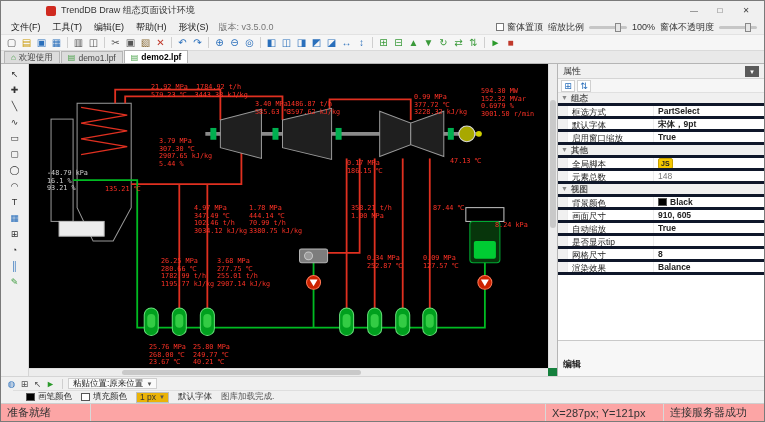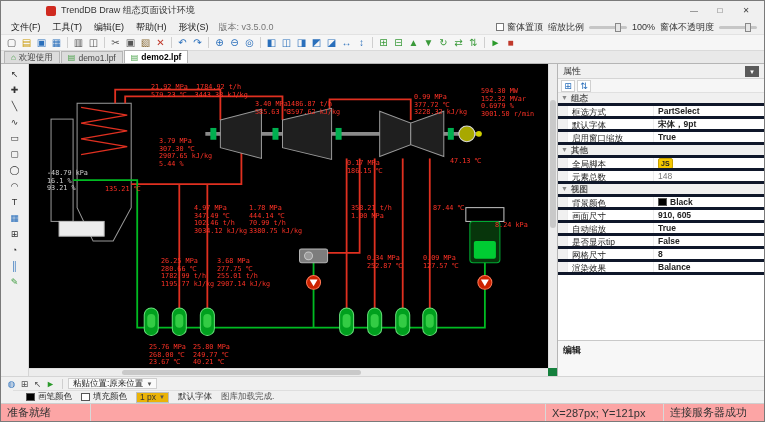--- a/index.html
+++ b/index.html
@@ -44,21 +44,21 @@
 .pbtn{width:14px;height:12px;font-size:9px;line-height:11px;text-align:center;color:#2a6fbb;border:1px solid #d0d0d0;background:#fff;}
 .pgrid{flex:1;overflow:hidden;font-size:8.5px;}
 .prow{display:flex;height:13px;line-height:12px;border-bottom:3px solid #0f172a;}
 .pcat{background:#f0f0f0;font-weight:bold;color:#555;align-items:center;padding-left:3px;gap:3px;}
 .pcatglyph{color:#888;font-size:7px;}
 .pgutter{width:10px;background:#f0f0f0;border-right:1px solid #ececec;flex:none;}
 .plabel{width:86px;padding-left:4px;border-right:1px solid #ececec;color:#222;overflow:hidden;white-space:nowrap;flex:none;}
 .pvalue{flex:1;padding-left:4px;display:flex;align-items:center;gap:3px;overflow:hidden;white-space:nowrap;}
 .swatch{width:9px;height:8px;border:1px solid #555;flex:none;}
 .jsbadge{background:#f6c800;color:#222;font-weight:bold;font-size:7px;padding:0 2px;border:1px solid #c8a200;border-radius:2px;line-height:9px;}
-.pfoot{height:36px;border-top:1px solid #c9c9c9;background:#f7f7f7;padding:3px 5px;flex:none;}
+.pfoot{height:36px;border-top:1px solid #c9c9c9;background:#f7f7f7;padding:17px 5px;flex:none;}
 .pfoot-title{font-weight:bold;font-size:9px;color:#222;}
 .pastebar{height:14px;display:flex;align-items:center;background:#f0f0f0;border-top:1px solid #d5d5d5;padding:0 4px;gap:3px;flex:none;}
 .picon{width:13px;text-align:center;font-size:9px;}
 .psep{width:1px;height:10px;background:#cfcfcf;margin:0 2px;}
 .pastelabel{display:flex;align-items:center;gap:3px;border:1px solid #cfcfcf;background:#fafafa;padding:0 4px;height:11px;font-size:8.5px;}
 .arrow{font-size:6px;color:#555;}
 .formatbar{height:13px;display:flex;align-items:center;background:#f0f0f0;border-top:1px solid #dedede;padding:0 13px;gap:9px;font-size:8.5px;color:#333;flex:none;margin-left:12px;}
 .fitem{display:flex;align-items:center;gap:3px;}
 .combo{display:flex;align-items:center;gap:3px;border:1px solid #bfbfbf;background:#eab308;height:11px;padding:0 3px;}
 .fmsg{color:#555;}
@@ -375,23 +375,20 @@
           <div class="prow">
             <div class="pgutter"></div>
             <div class="plabel">自动缩放</div>
             <div class="pvalue">
               <span style="font-weight: bold;">True</span>
             </div>
           </div>
           <div class="prow">
             <div class="pgutter"></div>
             <div class="plabel">是否显示tip</div>
-            <div class="pvalue">
-              <span style="font-weight: bold;">False</span>
-            </div>
           </div>
           <div class="prow">
             <div class="pgutter"></div>
             <div class="plabel">网格尺寸</div>
             <div class="pvalue">
               <span style="font-weight: bold;">8</span>
             </div>
           </div>
           <div class="prow">
             <div class="pgutter"></div>

